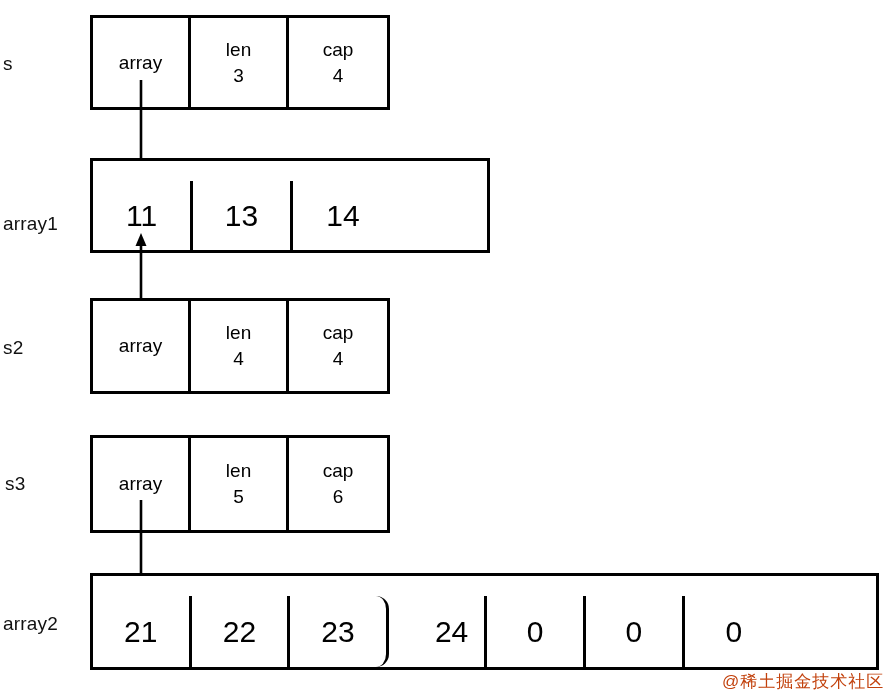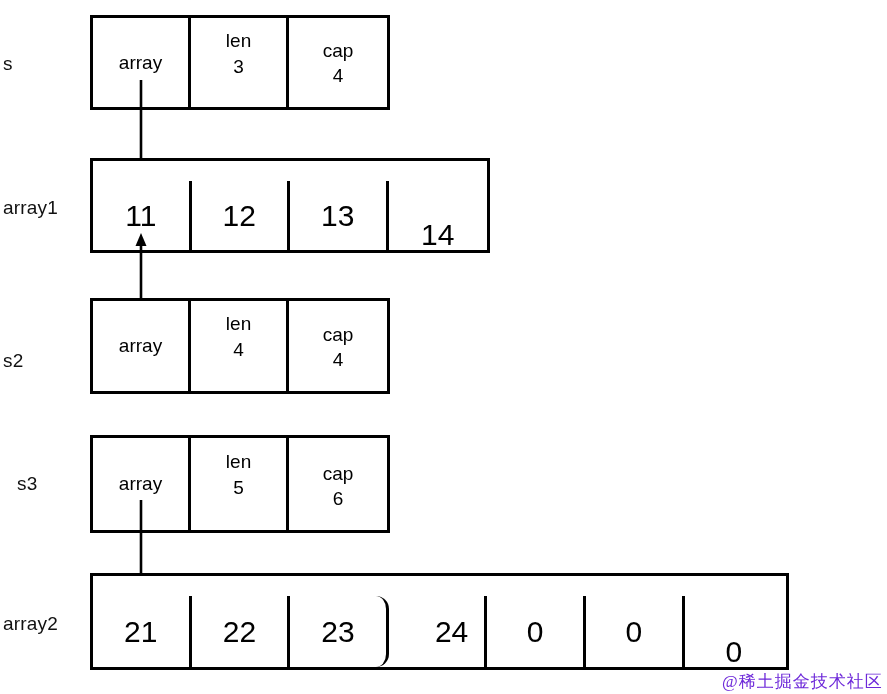--- a/index.html
+++ b/index.html
@@ -42,21 +42,20 @@
     display: flex;
     flex-direction: column;
     align-items: center;
     justify-content: center;
     border-right: 3px solid #000000;
     background: #ffffff;
     position: relative;
   }
   .cell:last-child {
     border-right: none;
-    justify-content: flex-end;
   }
 
   
   .struct-row .cell {
     font-size: 19px;
     line-height: 1.35;
   }
   .struct-row .cell .k {
     display: block;
   }
@@ -64,21 +63,21 @@
     display: block;
   }
   
   .struct-row .cell.ptr {
     padding-bottom: 0px;
   }
   .struct-row .cell.ptr .k {
     transform: translateY(0px);
   }
   .struct-row .cell.kv {
-    padding-bottom: 18px;
+    padding-bottom: 0px;
   }
 
   
   .data-row .cell {
     font-size: 30px;
     line-height: 1;
     font-weight: 400;
     margin-top: 20px;
   }
 
@@ -88,25 +87,24 @@
   }
   .arrow svg {
     display: block;
     overflow: visible;
   }
 
   
   .watermark {
     position: absolute;
     font-size: 17px;
-    color: #6d28d9;
+    color: #c2410c;
     white-space: nowrap;
     letter-spacing: 1px;
     user-select: none;
-    font-family: Liberation Serif, serif;
   }
 </style>
 </head>
 <body>
 
 <div id="canvas">
 
   <div class="row-label" style="left:3px; top:54px;">s</div>
 
   <div class="box-row struct-row" style="left:90px; top:15px; width:300px; height:95px;">
@@ -123,61 +121,58 @@
     </div>
   </div>
 
   <div class="arrow" style="left:131px; top:80px;">
     <svg width="20" height="108" viewBox="0 0 20 108">
       <line x1="10" y1="0" x2="10" y2="98" stroke="#000000" stroke-width="2.6"></line>
       <path d="M10 106 L4.5 93 L15.5 93 Z" fill="#000000"></path>
     </svg>
   </div>
 
-  <div class="row-label" style="left:3px; top:198px;">array1</div>
+  <div class="row-label" style="left:3px; top:214px;">array1</div>
 
   <div class="box-row data-row" style="left:90px; top:158px; width:400px; height:95px;">
     <div class="cell" style="width:100px;">
       <span>11</span>
-    </div>
-    <div class="cell" style="width:100px;">
-      <span>12</span>
     </div>
     <div class="cell" style="width:100px;">
       <span>13</span>
     </div>
     <div class="cell" style="width:100px;">
       <span>14</span>
     </div>
   </div>
 
   <div class="arrow" style="left:131px; top:232px;">
     <svg width="20" height="96" viewBox="0 0 20 96">
       <line x1="10" y1="96" x2="10" y2="10" stroke="#000000" stroke-width="2.6"></line>
       <path d="M10 1 L4.5 14 L15.5 14 Z" fill="#000000"></path>
     </svg>
   </div>
 
-  <div class="row-label" style="left:3px; top:338px;margin-top:13px;">s2</div>
+  <div class="row-label" style="left:3px; top:338px;">s2</div>
 
   <div class="box-row struct-row" style="left:90px; top:298px; width:300px; height:96px;">
     <div class="cell ptr" style="width:100px;">
       <span class="k">array</span>
     </div>
     <div class="cell kv" style="width:100px;">
       <span class="k">len</span>
       <span class="v">4</span>
     </div>
     <div class="cell kv" style="width:100px;">
       <span class="k">cap</span>
       <span class="v">4</span>
     </div>
   </div>
 
-  <div class="row-label" style="left:17px; top:474px;">s3</div>
+  <div class="row-label" style="left:5px; top:474px;">s3</div>
 
   <div class="box-row struct-row" style="left:90px; top:435px; width:300px; height:98px;">
     <div class="cell ptr" style="width:100px;">
       <span class="k">array</span>
     </div>
     <div class="cell kv" style="width:100px;">
       <span class="k">len</span>
       <span class="v">5</span>
     </div>
     <div class="cell kv" style="width:100px;">
@@ -188,21 +183,21 @@
 
   <div class="arrow" style="left:131px; top:500px;">
     <svg width="20" height="106" viewBox="0 0 20 106">
       <line x1="10" y1="0" x2="10" y2="96" stroke="#000000" stroke-width="2.6"></line>
       <path d="M10 104 L4.5 91 L15.5 91 Z" fill="#000000"></path>
     </svg>
   </div>
 
   <div class="row-label" style="left:3px; top:614px;">array2</div>
 
-  <div class="box-row data-row" style="left:90px; top:573px; width:699px; height:97px;">
+  <div class="box-row data-row" style="left:90px; top:573px; width:789px; height:97px;">
     <div class="cell" style="width:98.6px;">
       <span>21</span>
     </div>
     <div class="cell" style="width:98.6px;justify-content:center;">
       <span>22</span>
     </div>
     <div class="cell" style="width:98.6px;border-radius:13px;">
       <span>23</span>
     </div>
     <div class="cell" style="width:98.6px;padding-left:30px;">

